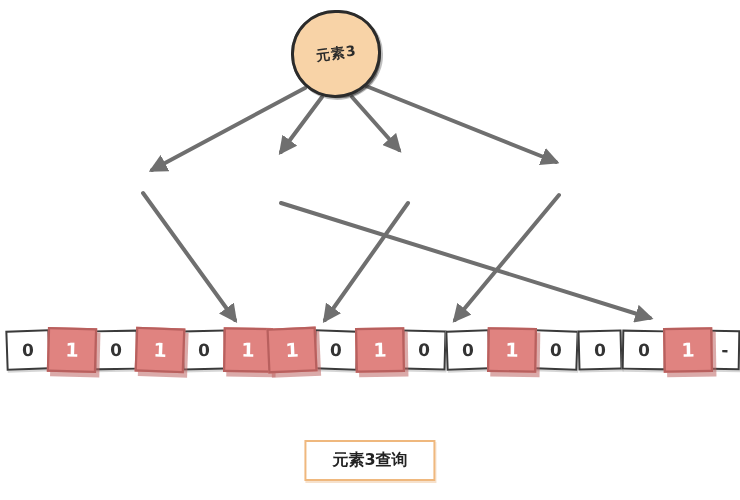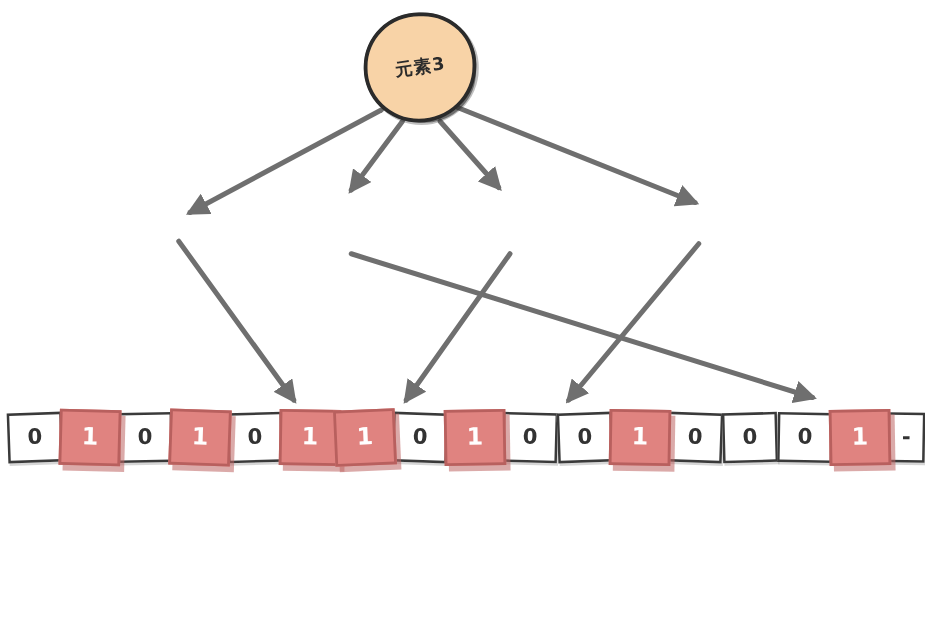--- a/index.html
+++ b/index.html
@@ -128,14 +128,17 @@
         <span>0</span>
       </div>
       <div class="cell hl" style="transform: rotate(-1deg) scale(1.12);">
         <span>1</span>
       </div>
       <div class="cell partial" style="transform: rotate(1deg);">
         <span>-</span>
       </div>
     </div>
 
+  <div class="caption">
+    <span class="caption-text">元素3查询</span>
+  </div>
 
 </div>
 
 </body></html>

